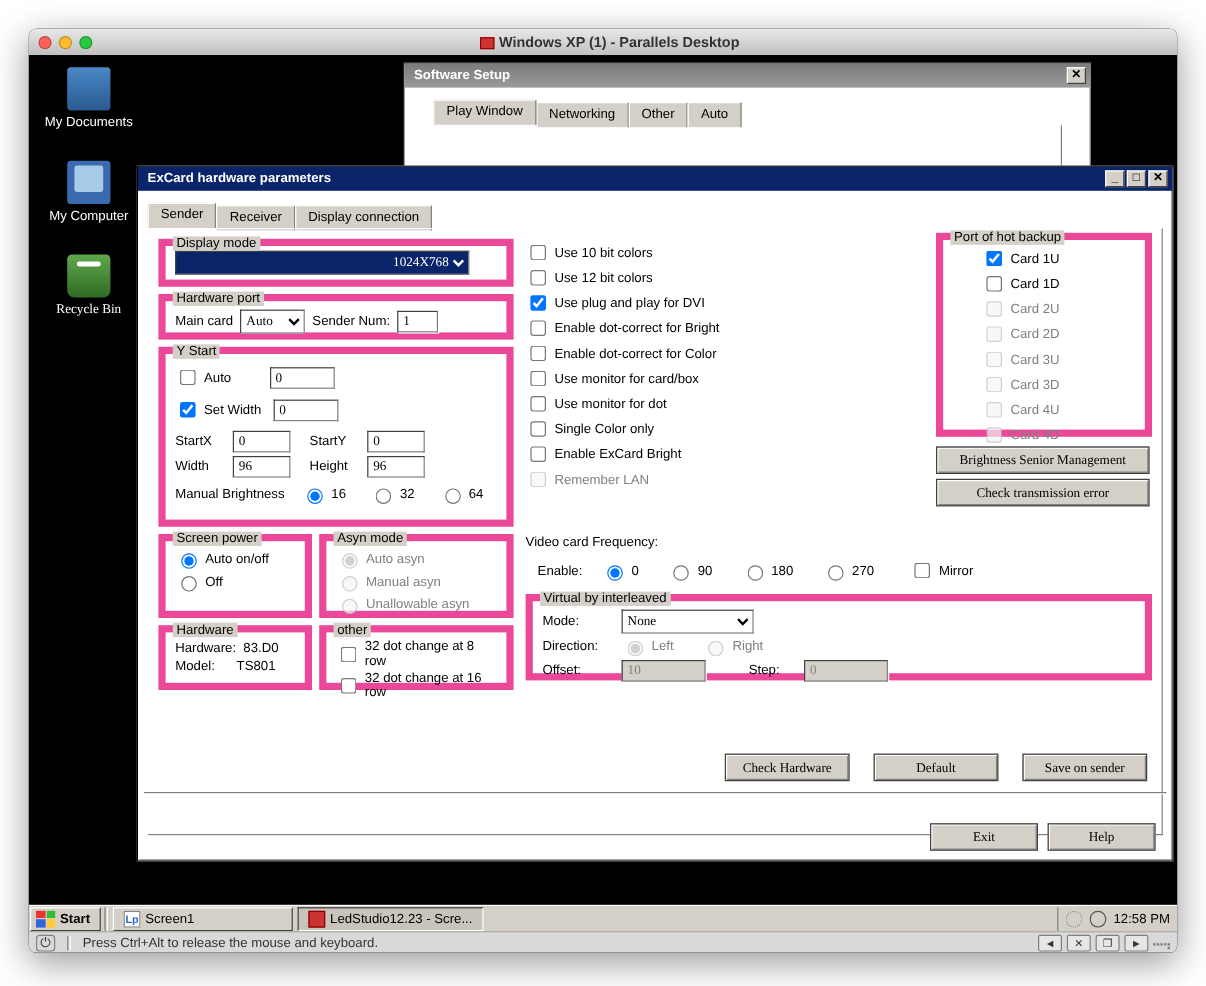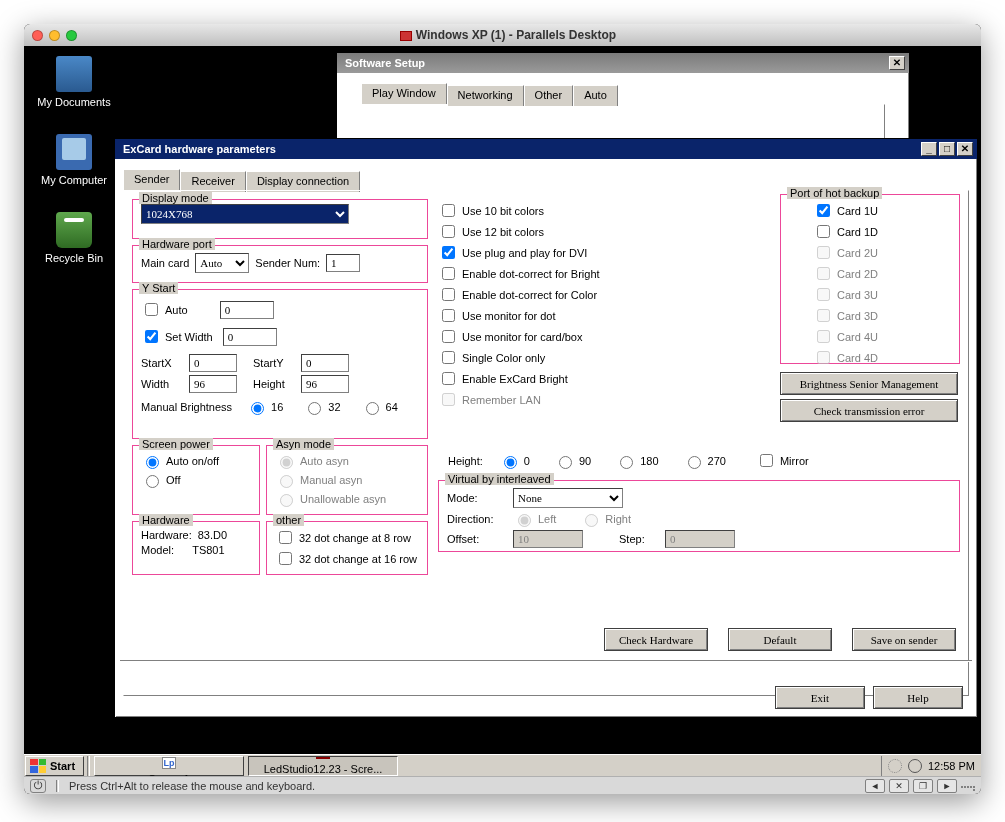--- a/index.html
+++ b/index.html
@@ -118,21 +118,21 @@
     font-size: 11px;
   }
   .tab-panel {
     border: 1px solid #fff;
     border-right-color:#808080; border-bottom-color:#808080;
     margin: 0 8px 8px;
     padding: 10px 14px;
     height: 540px;
     position: relative;
   }
-  .groupbox { border: 1px solid #ec4899; box-shadow: 1px 1px 0 #fff; padding: 4px 8px 8px; margin-bottom:6px; position:relative; }
+  .groupbox { border: 6px solid #ec4899; box-shadow: 1px 1px 0 #fff; padding: 4px 8px 8px; margin-bottom:6px; position:relative; }
   .groupbox .lg { position:absolute; top:-8px; left:6px; background:#d4d0c8; padding:0 3px; }
 
   .xp-input {
     border: 1px solid #808080;
     border-top-color:#404040; border-left-color:#404040;
     box-shadow: 1px 1px 0 #fff;
     background:#fff;
     height: 18px;
     padding: 1px 4px;
     font: 11px Tahoma;
@@ -176,21 +176,20 @@
     padding:0 8px 0 4px; margin:1px;
     border:1px solid #fff; border-right-color:#404040; border-bottom-color:#404040;
     background:#d4d0c8; font-weight:bold;
   }
   .task-btn {
     height:20px; display:flex; align-items:center; gap:4px;
     padding:0 8px; margin:1px 2px;
     border:1px solid #fff; border-right-color:#404040; border-bottom-color:#404040;
     background:#d4d0c8;
     min-width: 140px;
-    flex-direction: column;
   }
   .task-btn.pressed { border:1px solid #404040; border-right-color:#fff; border-bottom-color:#fff; background:#c8c4bc; }
   .tb-sep { width:3px; height:20px; margin:0 2px; border-left:1px solid #808080; border-right:1px solid #fff; }
   .tray { margin-left:auto; display:flex; align-items:center; gap:6px; padding:0 6px; border-left:1px solid #808080; height:20px; }
 
   .bottombar {
     position:absolute; left:0; right:0; bottom:0;
     height:18px; background:#d9d9d9;
     display:flex; align-items:center;
     padding:0 6px; gap:8px;
@@ -227,21 +226,21 @@
   <div class="desktop">
 
     <div class="desk-icon" style="top:10px; left:10px;">
       <div class="ico ico-docs"></div>
       <div>My Documents</div>
     </div>
     <div class="desk-icon" style="top:88px; left:10px;">
       <div class="ico ico-comp"></div>
       <div>My Computer</div>
     </div>
-    <div class="desk-icon" style="top:166px; left:10px;">
+    <div class="desk-icon" style="top:166px; left:10px;font-family:Liberation Serif, serif;">
       <div class="ico ico-bin"></div>
       <div>Recycle Bin</div>
     </div>
 
     <div class="win" style="top:6px; left:312px; width:574px; height:104px;">
       <div class="win-title">
         <span class="t">Software Setup</span>
         <div class="win-btn">✕</div>
       </div>
       <div class="xp-tabs" style="margin-left:24px;">
@@ -263,21 +262,21 @@
       <div class="xp-tabs">
         <div class="xp-tab sel">Sender</div>
         <div class="xp-tab">Receiver</div>
         <div class="xp-tab">Display connection</div>
       </div>
       <div class="tab-panel" style="height:506px;">
 
         <div style="position:absolute; top:8px; left:8px; width:296px;">
           <div class="groupbox" style="height:40px;">
             <span class="lg">Display mode</span>
-            <select class="xp-select hl" style="width:208px;">
+            <select class="xp-select hl" style="width:245px;text-align:right;">
               <option>1024X768</option>
             </select>
           </div>
           <div class="groupbox" style="height:38px;">
             <span class="lg">Hardware port</span>
             <div class="row">
               <span>Main card</span>
               <select class="xp-select" style="width:54px;"><option>Auto</option></select>
               <span>Sender Num:</span>
               <input class="xp-input" style="width: 34px;" value="1">
@@ -419,27 +418,27 @@
             </div>
           <div class="chk-line">
               <label>
                 <input type="checkbox" class="xp-check" style=""> 
                 <span>Enable dot-correct for Color</span>
               </label>
             </div>
           <div class="chk-line">
               <label>
                 <input type="checkbox" class="xp-check" style=""> 
+                <span>Use monitor for card/box</span>
+              </label>
+            </div>
+          <div class="chk-line">
+              <label>
+                <input type="checkbox" class="xp-check" style=""> 
                 <span>Use monitor for dot</span>
-              </label>
-            </div>
-          <div class="chk-line">
-              <label>
-                <input type="checkbox" class="xp-check" style=""> 
-                <span>Use monitor for card/box</span>
               </label>
             </div>
           <div class="chk-line">
               <label>
                 <input type="checkbox" class="xp-check" style=""> 
                 <span>Single Color only</span>
               </label>
             </div>
           <div class="chk-line">
               <label>
@@ -505,22 +504,25 @@
                   <input type="checkbox" class="xp-check" disabled="" style=""> 
                   <span>Card 4D</span>
                 </label>
               </div>
           </div>
           <button class="xp-btn" style="width:178px; margin-top:2px;">Brightness Senior Management</button>
           <button class="xp-btn" style="width:178px; margin-top:4px;">Check transmission error</button>
         </div>
 
         <div style="position:absolute; top:252px; left:314px; right:8px;">
+          <div class="row">
+              <span>Video card Frequency:</span>
+            </div>
           <div class="row" style="margin-top:8px;">
-            <span style="margin-left:10px;">Height:</span>
+            <span style="margin-left:10px;">Enable:</span>
             <label style="margin-left:10px;">
                 <input type="radio" class="xp-radio" name="rot" checked="" style=""> 
                 <span>0</span>
               </label>
             <label style="margin-left:18px;">
                 <input type="radio" class="xp-radio" name="rot" style=""> 
                 <span>90</span>
               </label>
             <label style="margin-left:18px;">
                 <input type="radio" class="xp-radio" name="rot" style=""> 

